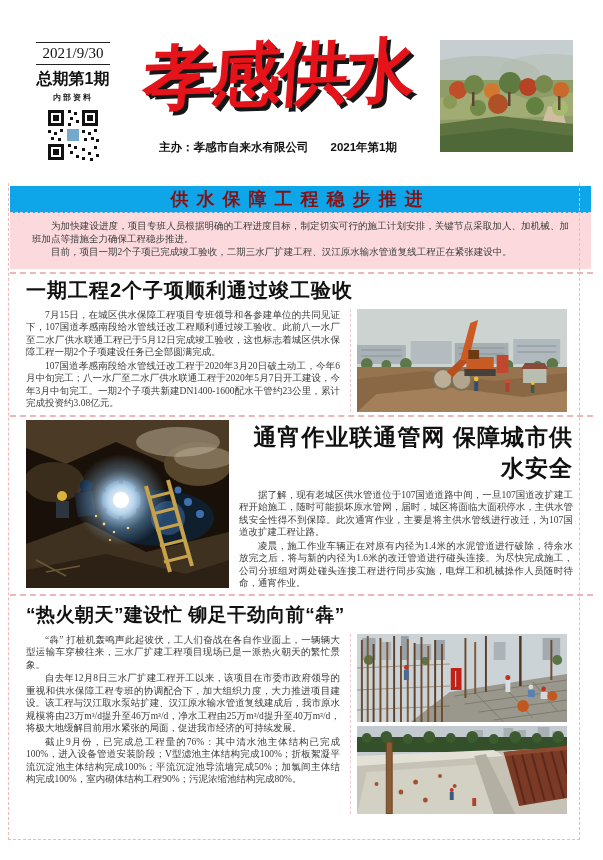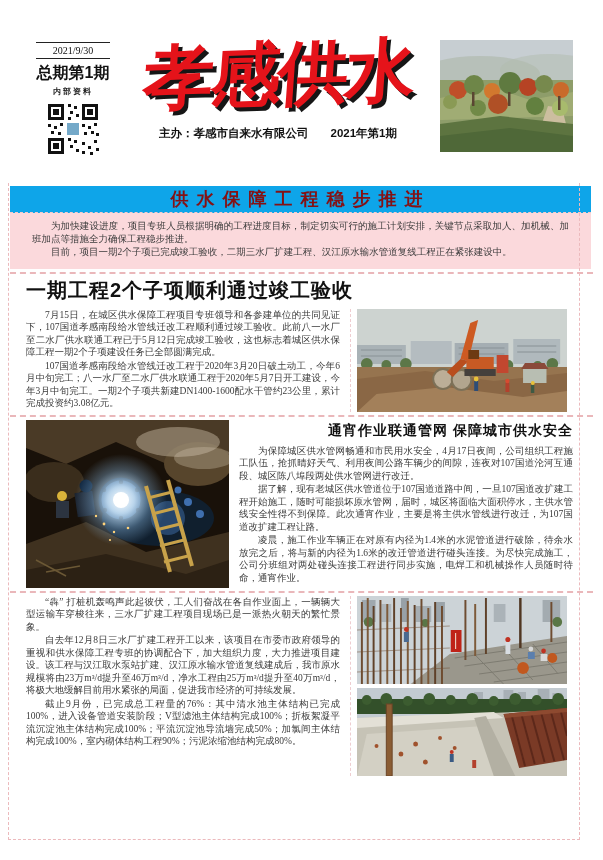--- a/index.html
+++ b/index.html
@@ -4,51 +4,51 @@
 <style>
   html,body{margin:0;padding:0;background:#ffffff;}
   .page{position:relative;width:603px;height:860px;background:#fff;overflow:hidden;
         font-family:"Liberation Serif",serif;color:#2c2c2c;}
   .frame{position:absolute;left:8px;top:183px;width:570px;bottom:20px;
          border-left:1px dashed #ecb9bc;border-right:1px dashed #ecb9bc;
          border-bottom:1px dashed #ecb9bc;pointer-events:none;}
   
   .header{position:absolute;top:38px;left:36px;right:30px;height:122px;}
   .issue-block{position:absolute;left:0;top:4px;width:74px;text-align:center;}
-  .date{font-size:10px;color:#111;border-top:1.2px solid #222;border-bottom:1.2px solid #222;
+  .date{font-size:15px;color:#111;border-top:1.2px solid #222;border-bottom:1.2px solid #222;
         padding:2px 0;}
   .issue{font-family:"Liberation Sans",sans-serif;font-weight:bold;font-size:16px;margin-top:4px;color:#111;}
   .internal{font-family:"Liberation Sans",sans-serif;font-weight:bold;font-size:8px;
             letter-spacing:2px;margin-top:2px;color:#222;}
   .qr{margin-top:5px;}
   .masthead{position:absolute;left:74px;top:-10px;width:336px;text-align:center;
             font-size:70px;font-weight:bold;color:#e5131a;letter-spacing:-3px;white-space:nowrap;
             transform:skewX(-6deg) rotate(-2deg);
             text-shadow:4px 4px 0 #161616;}
-  .sponsor-line{position:absolute;left:66px;top:88px;width:352px;text-align:center;
+  .sponsor-line{position:absolute;left:66px;top:102px;width:352px;text-align:center;
                 font-family:"Liberation Sans",sans-serif;font-weight:bold;font-size:11.5px;color:#111;}
   .sponsor-line .gap{display:inline-block;width:22px;}
   .header-photo{position:absolute;right:0;top:2px;width:133px;height:112px;}
   
   .content{position:absolute;top:186px;left:0;right:0;}
   .lead{margin:0 12px 0 10px;}
   .banner{height:26px;line-height:26px;background:#0ea5e9;text-align:center;
           font-family:"Liberation Sans",sans-serif;font-weight:800;font-size:18px;
           letter-spacing:8px;color:#841114;border-bottom:1px dashed #f6c9c9;}
   .lead-body{background:#fbd9dc;padding:7px 22px 9px;display:flex;gap:16px;}
   .lead-body .col{flex:1;}
   p.body{font-size:9.5px;line-height:12.5px;text-align:justify;text-indent:2em;
          margin:0 0 1px;color:#3a3a3a;}
   
   .sep{border-top:2px dashed #eab7ba;margin:3px 10px;height:0;}
   
   .article{padding:0 30px 0 26px;}
   .hl1{font-family:"Liberation Sans",sans-serif;font-weight:bold;font-size:20px;color:#111;
        letter-spacing:1px;margin:1px 0 5px;}
-  .hl2{font-family:"Liberation Sans",sans-serif;font-weight:bold;font-size:14px;color:#111;
+  .hl2{font-family:"Liberation Sans",sans-serif;font-weight:bold;font-size:23px;color:#111;
        text-align:right;letter-spacing:1px;margin:2px 0 5px;}
   .hl3{font-family:"Liberation Sans",sans-serif;font-weight:bold;font-size:19px;color:#111;
        letter-spacing:.5px;margin:6px 0 6px;}
   .row{display:flex;gap:10px;align-items:flex-start;}
   .grow{flex:1;min-width:0;}
   .photo{display:block;}
   .photo-col{width:216px;flex:0 0 216px;border-left:1px dashed #eecdd0;padding-left:6px;}
   .photo-stack{width:216px;flex:0 0 216px;display:flex;flex-direction:column;gap:4px;
                border-left:1px dashed #eecdd0;padding-left:6px;}
 </style>
@@ -271,30 +271,30 @@
           </g>
           <ellipse cx="152" cy="22" rx="42" ry="15" fill="#cdbfa8" opacity=".45"></ellipse>
           <ellipse cx="178" cy="38" rx="30" ry="11" fill="#cdbfa8" opacity=".35"></ellipse>
           <g stroke="#6b5835" stroke-width="1.5">
             <line x1="10" y1="140" x2="40" y2="156"></line>
               <line x1="20" y1="152" x2="54" y2="146"></line>
           </g>
         </svg>
         <div class="grow">
           <div class="hl2">通宵作业联通管网 保障城市供水安全</div>
-          <p class="body">为保障城区供水管网畅通和市民用水安全，4月17日夜间，公司组织工程施工队伍，抢抓晴好天气、利用夜间公路车辆少的间隙，连夜对107国道沦河互通段、城区陈八埠段两处供水管网进行改迁。</p>
           <p class="body">据了解，现有老城区供水管道位于107国道道路中间，一旦107国道改扩建工程开始施工，随时可能损坏原水管网，届时，城区将面临大面积停水，主供水管线安全性得不到保障。此次通宵作业，主要是将主供水管线进行改迁，为107国道改扩建工程让路。</p>
           <p class="body">凌晨，施工作业车辆正在对原有内径为1.4米的水泥管道进行破除，待余水放完之后，将与新的内径为1.6米的改迁管道进行碰头连接。为尽快完成施工，公司分班组对两处碰头连接工程进行同步实施，电焊工和机械操作人员随时待命，通宵作业。</p>
         </div>
       </div>
     </div>
 
     <div class="sep"></div>
 
     <div class="article">
+      <div class="hl3">“热火朝天”建设忙 铆足干劲向前“犇”</div>
       <div class="row">
         <div class="grow">
           <p class="body">“犇” 打桩机轰鸣声此起彼伏，工人们奋战在各自作业面上，一辆辆大型运输车穿梭往来，三水厂扩建工程项目现场已是一派热火朝天的繁忙景象。</p>
           <p class="body">自去年12月8日三水厂扩建工程开工以来，该项目在市委市政府领导的重视和供水保障工程专班的协调配合下，加大组织力度，大力推进项目建设。该工程与汉江取水泵站扩建、汉江原水输水管道复线建成后，我市原水规模将由23万m³/d提升至46万m³/d，净水工程由25万m³/d提升至40万m³/d，将极大地缓解目前用水紧张的局面，促进我市经济的可持续发展。</p>
           <p class="body">截止9月份，已完成总工程量的76%：其中清水池主体结构已完成100%，进入设备管道安装阶段；V型滤池主体结构完成100%；折板絮凝平流沉淀池主体结构完成100%；平流沉淀池导流墙完成50%；加氯间主体结构完成100%，室内砌体结构工程90%；污泥浓缩池结构完成80%。</p>
         </div>
         <div class="photo-stack">
           <svg class="photo" width="210" height="88" viewBox="0 0 215 88" preserveAspectRatio="none">
             <rect width="215" height="88" fill="#ccd3d7"></rect>
             <g fill="#9fa8ae">

